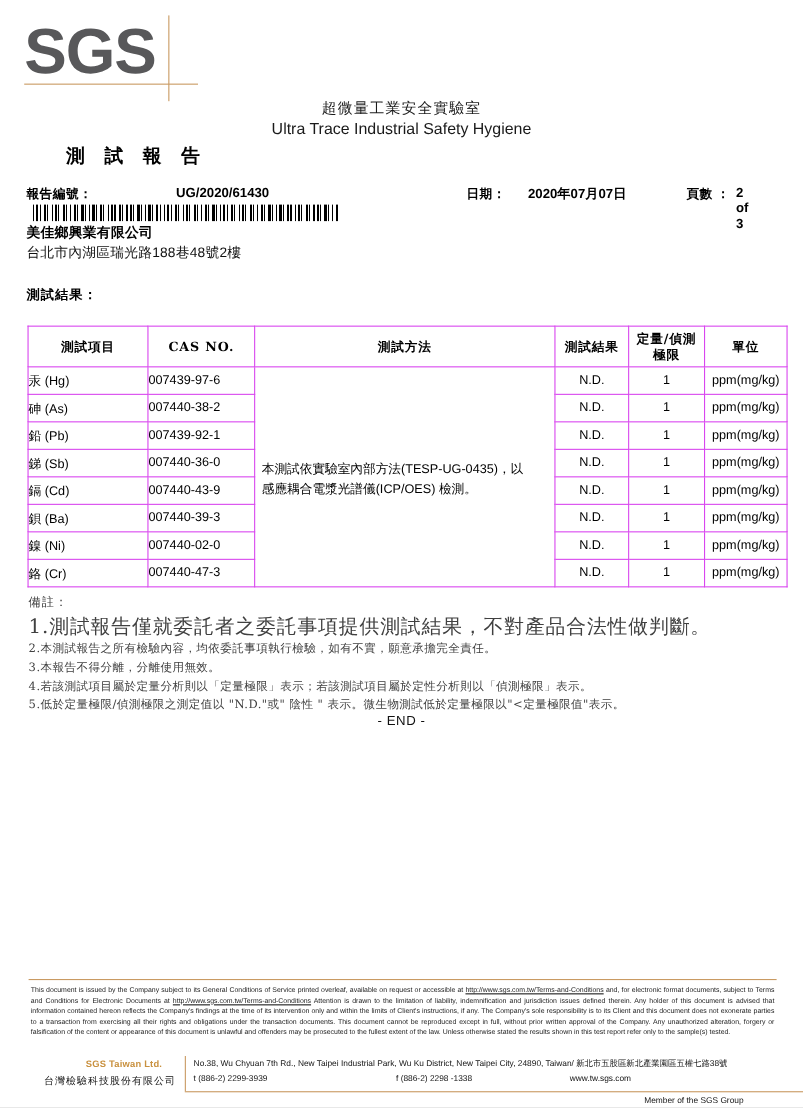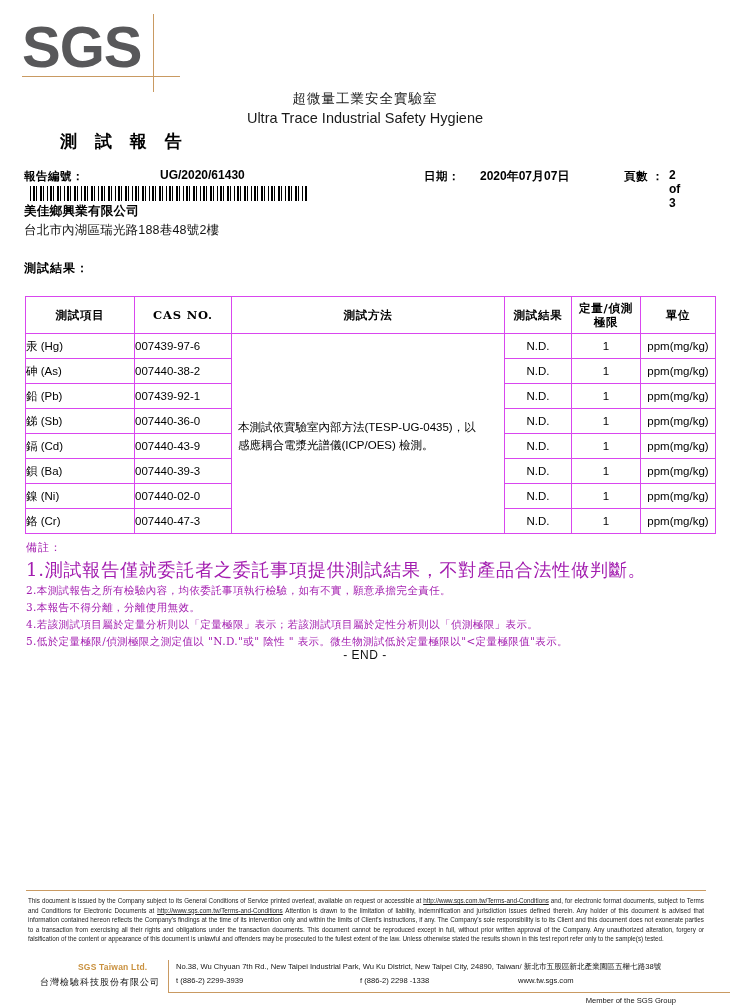--- a/index.html
+++ b/index.html
@@ -202,21 +202,21 @@
     color: #000;
   }
 
   
   .notes {
     position: absolute;
     left: 26px;
     top: 540px;
     width: 680px;
     font-family: "DejaVu Serif", "Liberation Serif", serif;
-    color: #a21caf;
+    color: #404040;
   }
   .notes-label {
     font-size: 11px;
     letter-spacing: 1px;
     margin-bottom: 4px;
   }
   .note-1 {
     font-size: 18px;
     letter-spacing: 0.8px;
     line-height: 22px;

